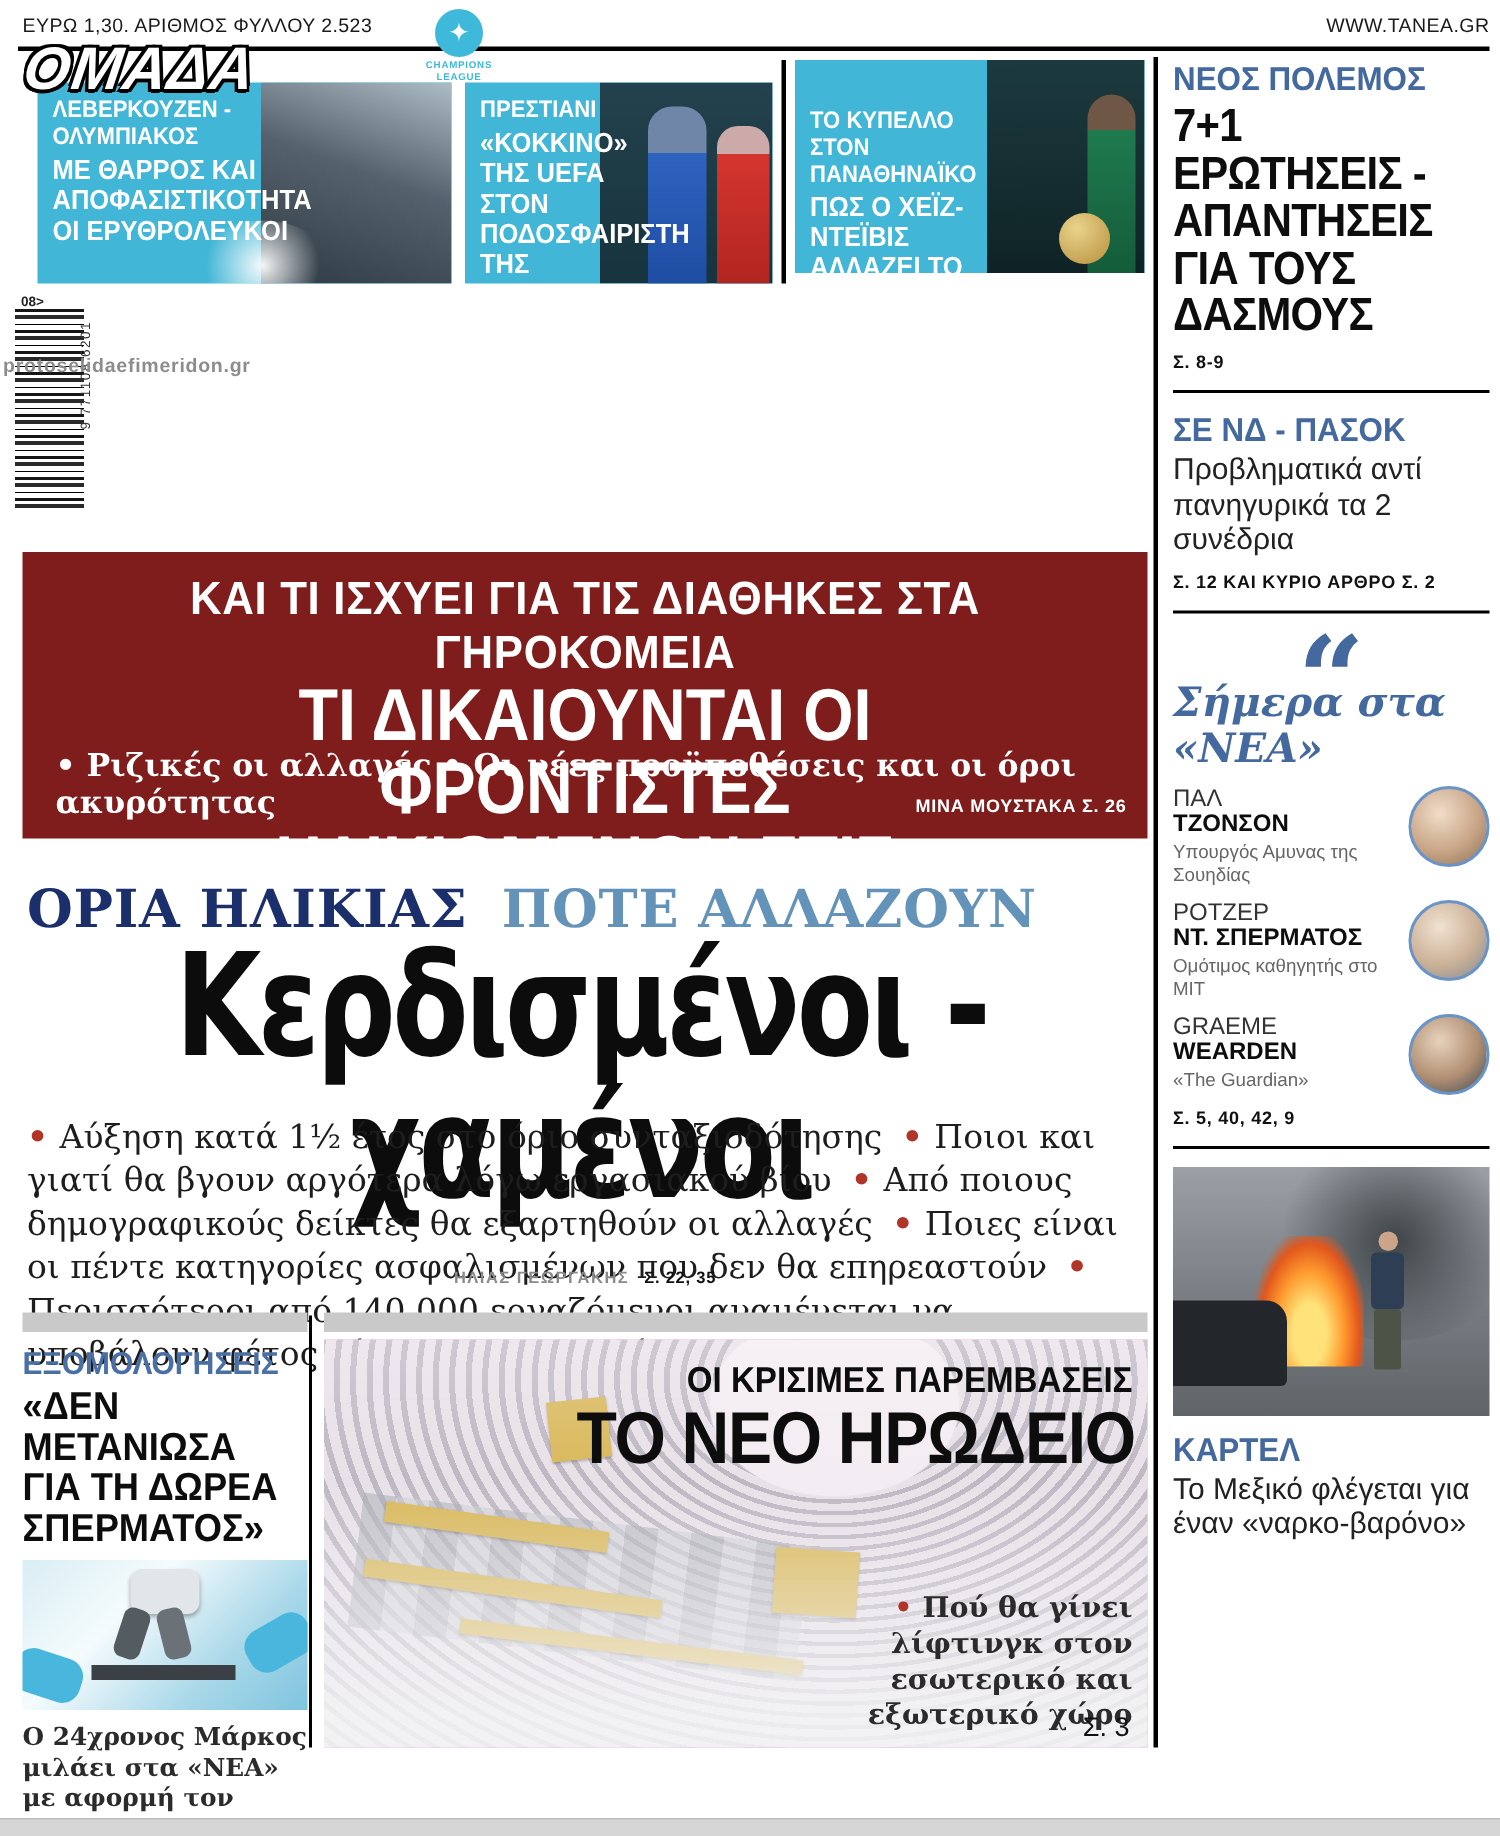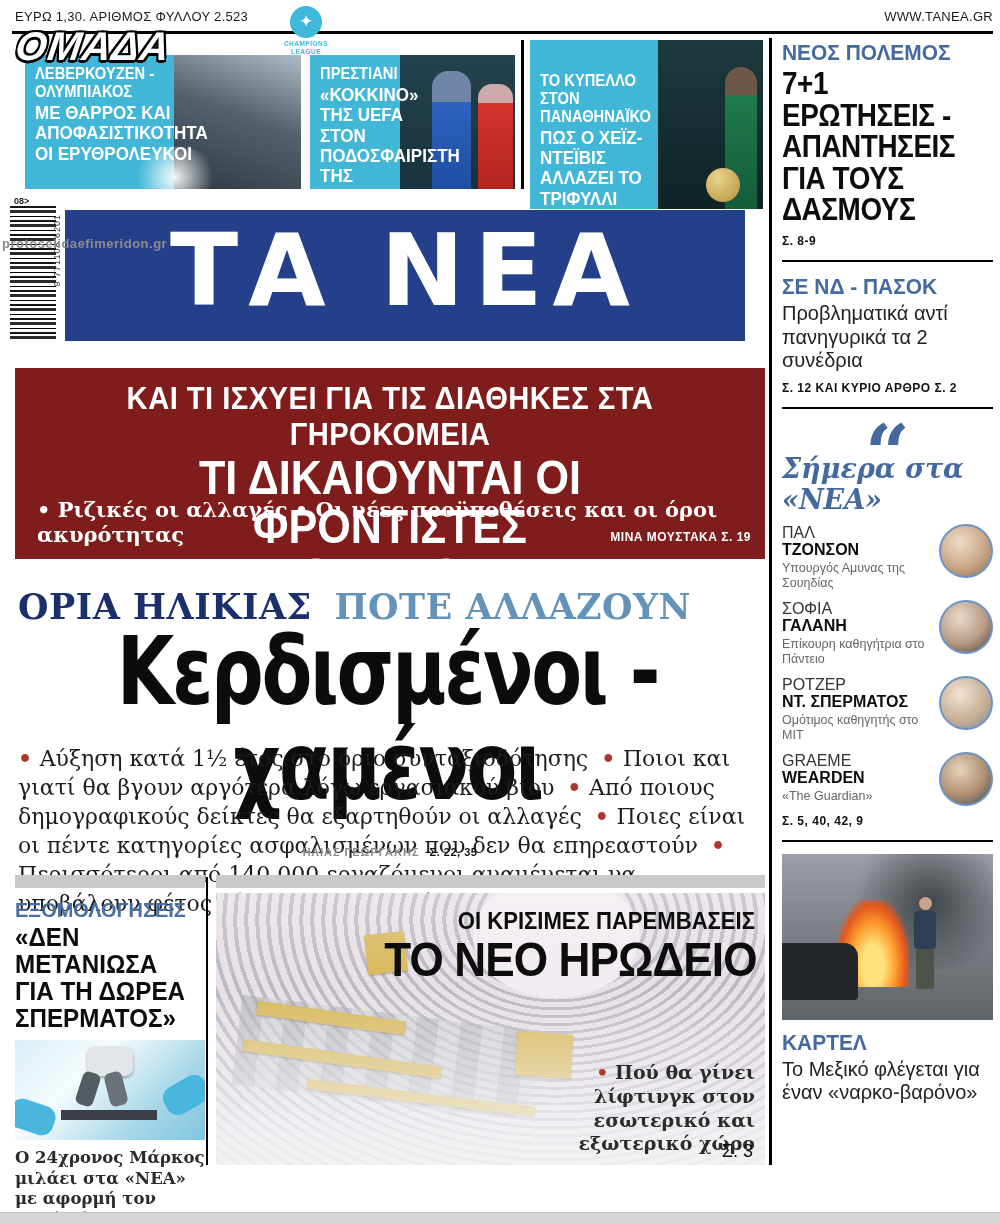--- a/index.html
+++ b/index.html
@@ -21,21 +21,21 @@
   .cl-ball{width:32px;height:32px;margin:0 auto;border-radius:50%;background:#3fb9d9;color:#fff;
            font-size:17px;line-height:32px;text-align:center;}
   .cl-text{margin-top:2px;font-size:6.5px;font-weight:bold;color:#3fb9d9;letter-spacing:.5px;line-height:1.2;}
 
   .teaser{position:absolute;background:#41b6d6;overflow:hidden;}
   .teaser .ttxt{position:absolute;left:10px;top:10px;z-index:3;color:#fff;}
   .tkicker{font-size:16px;font-weight:600;line-height:1.12;transform:scaleX(.92);transform-origin:left top;}
   .ttitle{font-size:18.5px;font-weight:800;line-height:1.1;margin-top:2px;transform:scaleX(.92);transform-origin:left top;}
   .t1{left:25px;top:55px;width:276px;height:134px;}
   .t2{left:310px;top:55px;width:205px;height:134px;}
-  .t3{left:530px;top:40px;width:233px;height:169px;}
+  .t3{left:530px;top:40px;width:233px;height:142px;}
   .t3 .ttxt{top:32px;}
   .tphoto{position:absolute;right:0;top:0;height:100%;z-index:1;}
   .t1 .tphoto{width:46%;background:linear-gradient(200deg,#aebcc6 0%,#55616c 45%,#2e3a43 100%);}
   .t1 .flare{position:absolute;left:38%;bottom:-18px;width:90px;height:60px;border-radius:50%;z-index:2;
              background:radial-gradient(circle,rgba(255,255,255,.95),rgba(255,255,255,0) 70%);}
   .t2 .tphoto{width:56%;background:linear-gradient(180deg,#23424d,#17333d);}
   .t2 .fig-blue{position:absolute;right:38%;top:12%;width:34%;height:88%;border-radius:16px 16px 0 0;background:linear-gradient(180deg,#6f86a8 0 26%,#2f63c0 26%,#1f4da3);}
   .t2 .fig-red{position:absolute;right:2%;top:22%;width:30%;height:78%;border-radius:14px 14px 0 0;background:linear-gradient(180deg,#caa 0 18%,#d5352f 18%,#b2251f);}
   .t3 .tphoto{width:45%;background:linear-gradient(180deg,#1c3a3e,#0f2326);}
   .t3 .fig-green{position:absolute;right:6%;top:16%;width:30%;height:84%;border-radius:16px 16px 0 0;background:linear-gradient(180deg,#6e5744 0 20%,#1f7a4f 20%,#145c3a);}
@@ -200,30 +200,27 @@
     <div class="ttxt" style="width:62%;">
       <div class="tkicker">ΤΟ ΚΥΠΕΛΛΟ ΣΤΟΝ ΠΑΝΑΘΗΝΑΪΚΟ</div>
       <div class="ttitle">ΠΩΣ Ο ΧΕΪΖ-ΝΤΕΪΒΙΣ ΑΛΛΑΖΕΙ ΤΟ ΤΡΙΦΥΛΛΙ</div>
     </div>
   </div>
 
   <div class="barcode-top">08&gt;</div>
   <div class="barcode"></div>
   <div class="barcode-num">9 771108 6201</div>
   <div class="watermark">protoselidaefimeridon.gr</div>
-  <div class="mast-box">
-    <div class="mast-title">ΤΑ ΝΕΑ</div>
-  </div>
 
   <div class="redbanner">
     <div class="rb-kicker">ΚΑΙ ΤΙ ΙΣΧΥΕΙ ΓΙΑ ΤΙΣ ΔΙΑΘΗΚΕΣ ΣΤΑ ΓΗΡΟΚΟΜΕΙΑ</div>
     <div class="rb-title">ΤΙ ΔΙΚΑΙΟΥΝΤΑΙ ΟΙ ΦΡΟΝΤΙΣΤΕΣ</div>
     <div class="rb-title">ΗΛΙΚΙΩΜΕΝΩΝ ΣΤΙΣ ΚΛΗΡΟΝΟΜΙΕΣ</div>
     <div class="rb-sub">• Ριζικές οι αλλαγές • Οι νέες προϋποθέσεις και οι όροι ακυρότητας</div>
-    <div class="rb-byline">ΜΙΝΑ ΜΟΥΣΤΑΚΑ Σ. 19</div>
+    <div class="rb-byline">ΜΙΝΑ ΜΟΥΣΤΑΚΑ Σ. 26</div>
   </div>
 
   <div class="kickline">
     <span class="kick-dark">ΟΡΙΑ ΗΛΙΚΙΑΣ</span>
     <span class="kick-light">ΠΟΤΕ ΑΛΛΑΖΟΥΝ</span>
   </div>
   <div class="mainhead">Κερδισμένοι - χαμένοι</div>
 
   <div class="bullets">
     <span class="bitem">Αύξηση κατά 1½ έτος στο όριο συνταξιοδότησης</span>
@@ -296,28 +293,20 @@
 
       <div class="person">
         <div class="ptxt">
           <div class="pfirst">ΠΑΛ</div>
           <div class="plast">ΤΖΟΝΣΟΝ</div>
           <div class="prole">Υπουργός Αμυνας της Σουηδίας</div>
         </div>
         <div class="avatar av1"></div>
       </div>
 
-      <div class="person">
-        <div class="ptxt">
-          <div class="pfirst">ΣΟΦΙΑ</div>
-          <div class="plast">ΓΑΛΑΝΗ</div>
-          <div class="prole">Επίκουρη καθηγήτρια στο Πάντειο</div>
-        </div>
-        <div class="avatar av2"></div>
-      </div>
 
       <div class="person">
         <div class="ptxt">
           <div class="pfirst">ΡΟΤΖΕΡ</div>
           <div class="plast">ΝΤ. ΣΠΕΡΜΑΤΟΣ</div>
           <div class="prole">Ομότιμος καθηγητής στο ΜΙΤ</div>
         </div>
         <div class="avatar av3"></div>
       </div>
 

